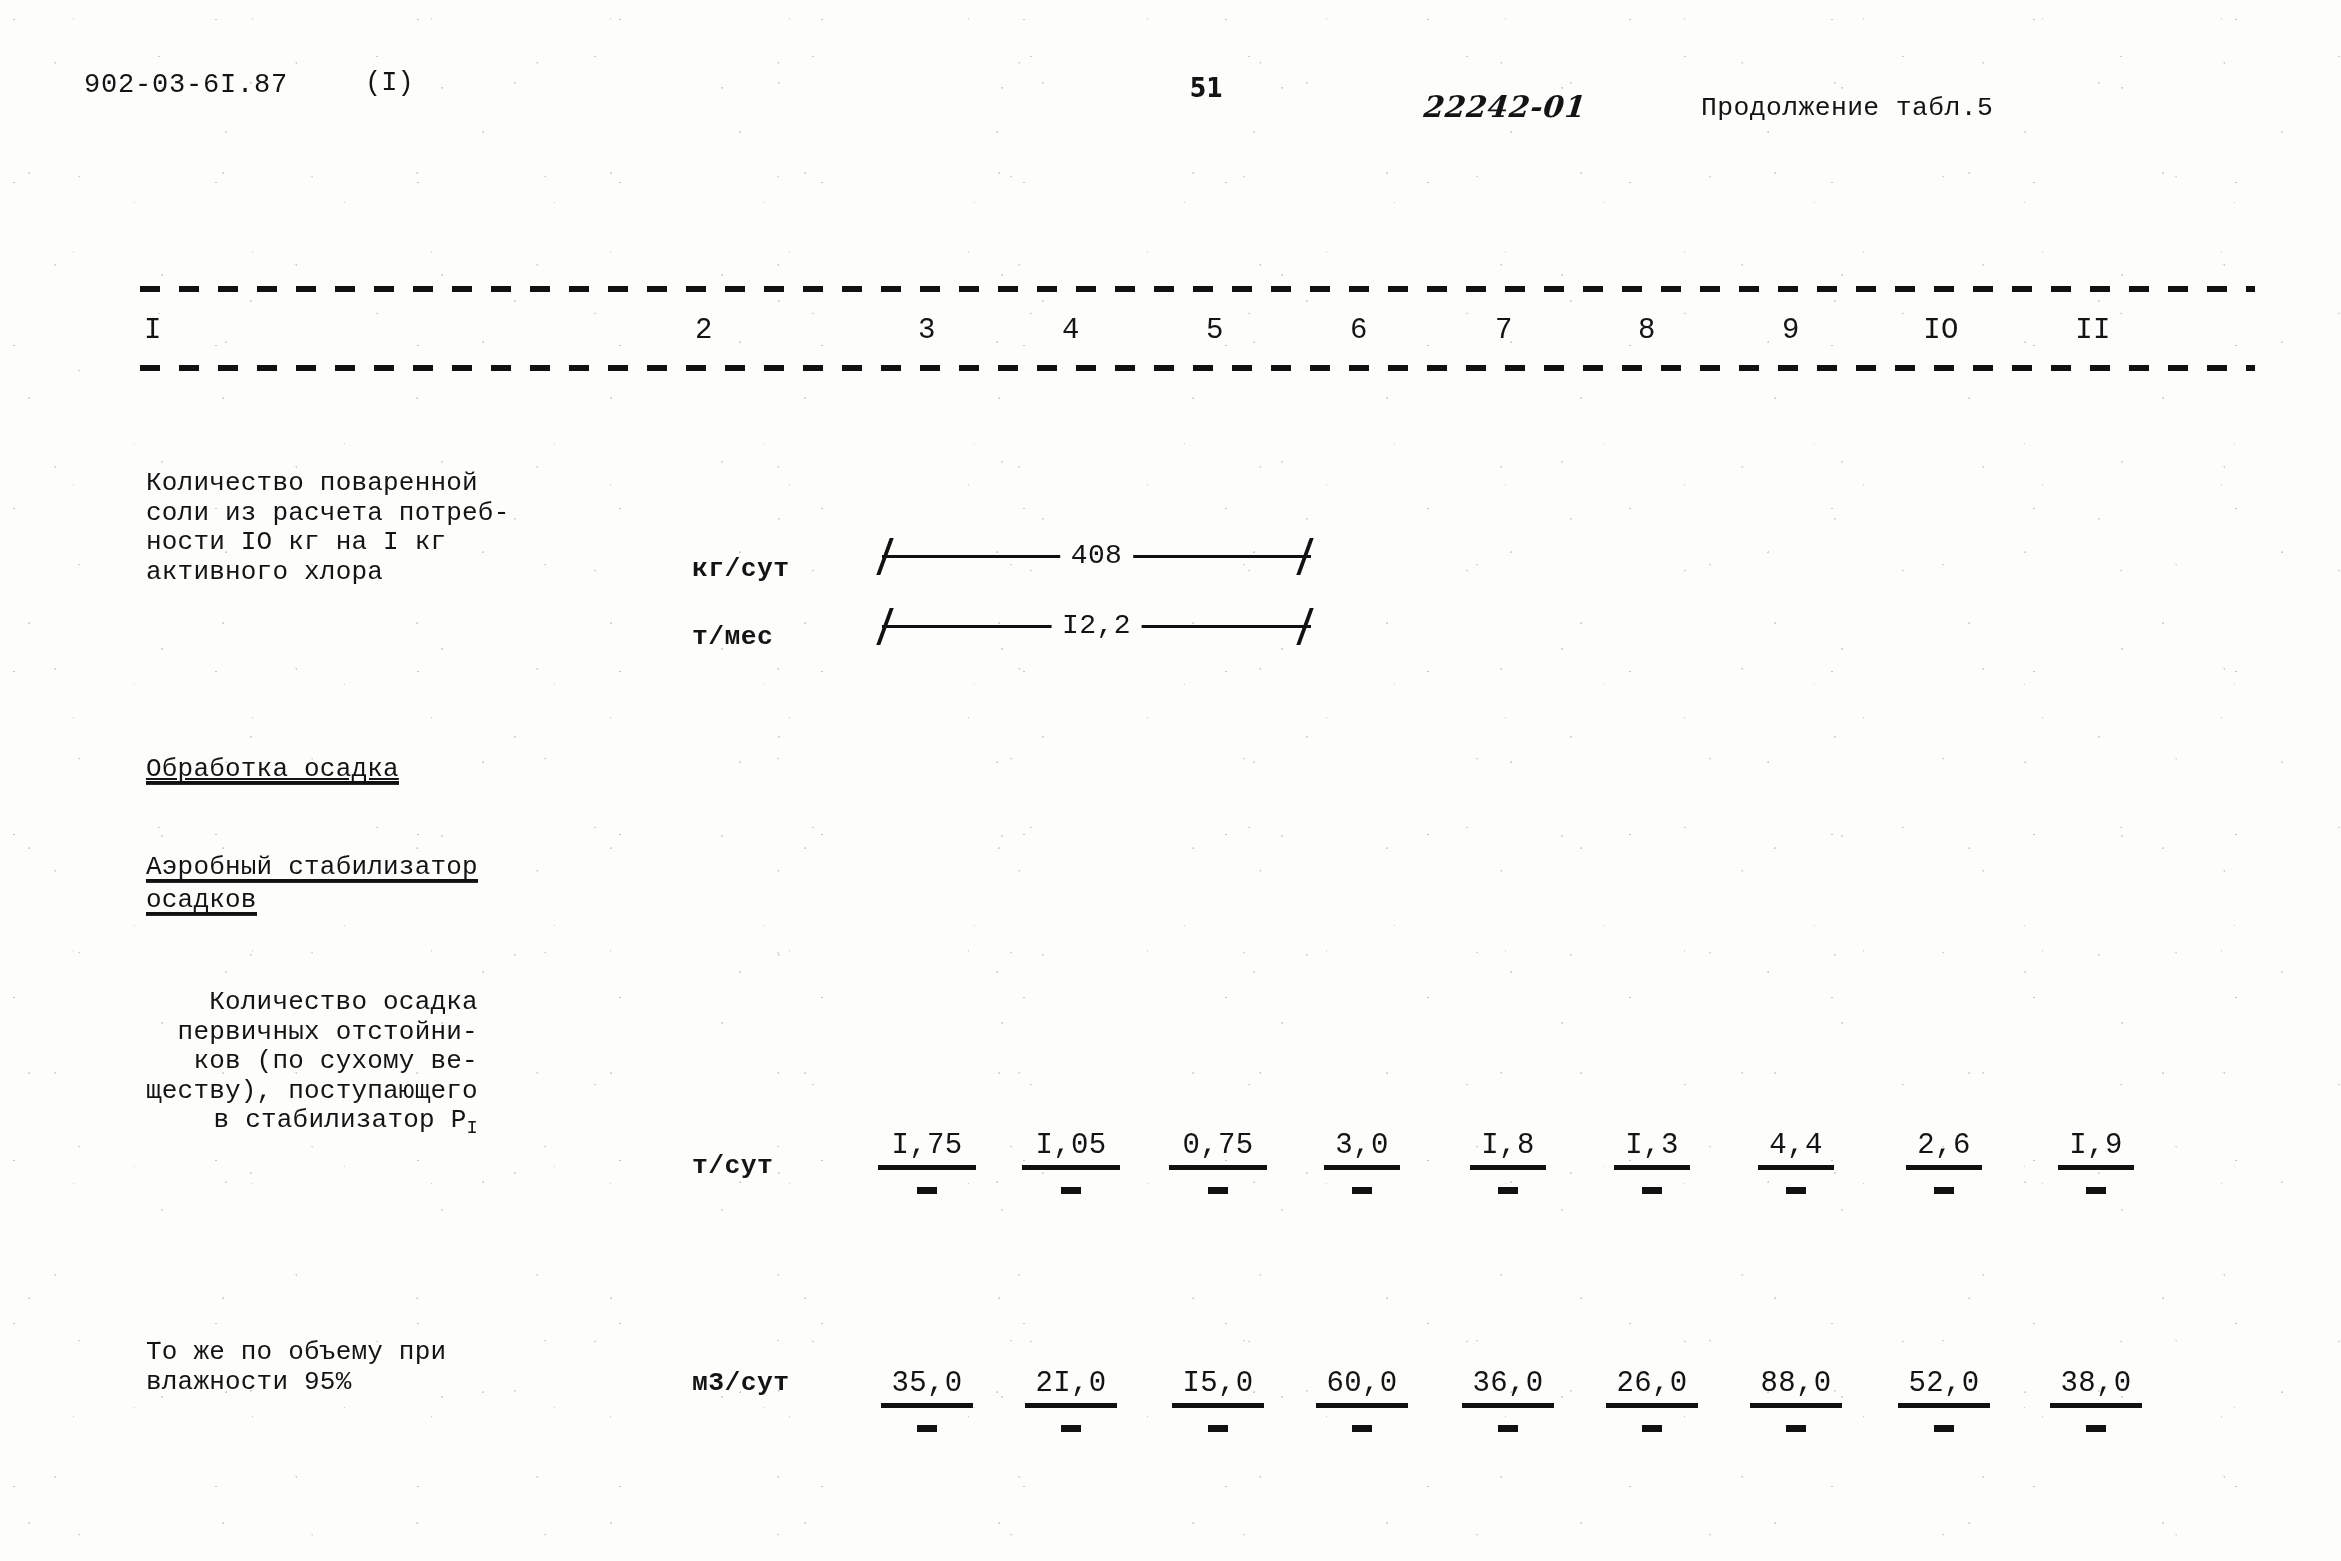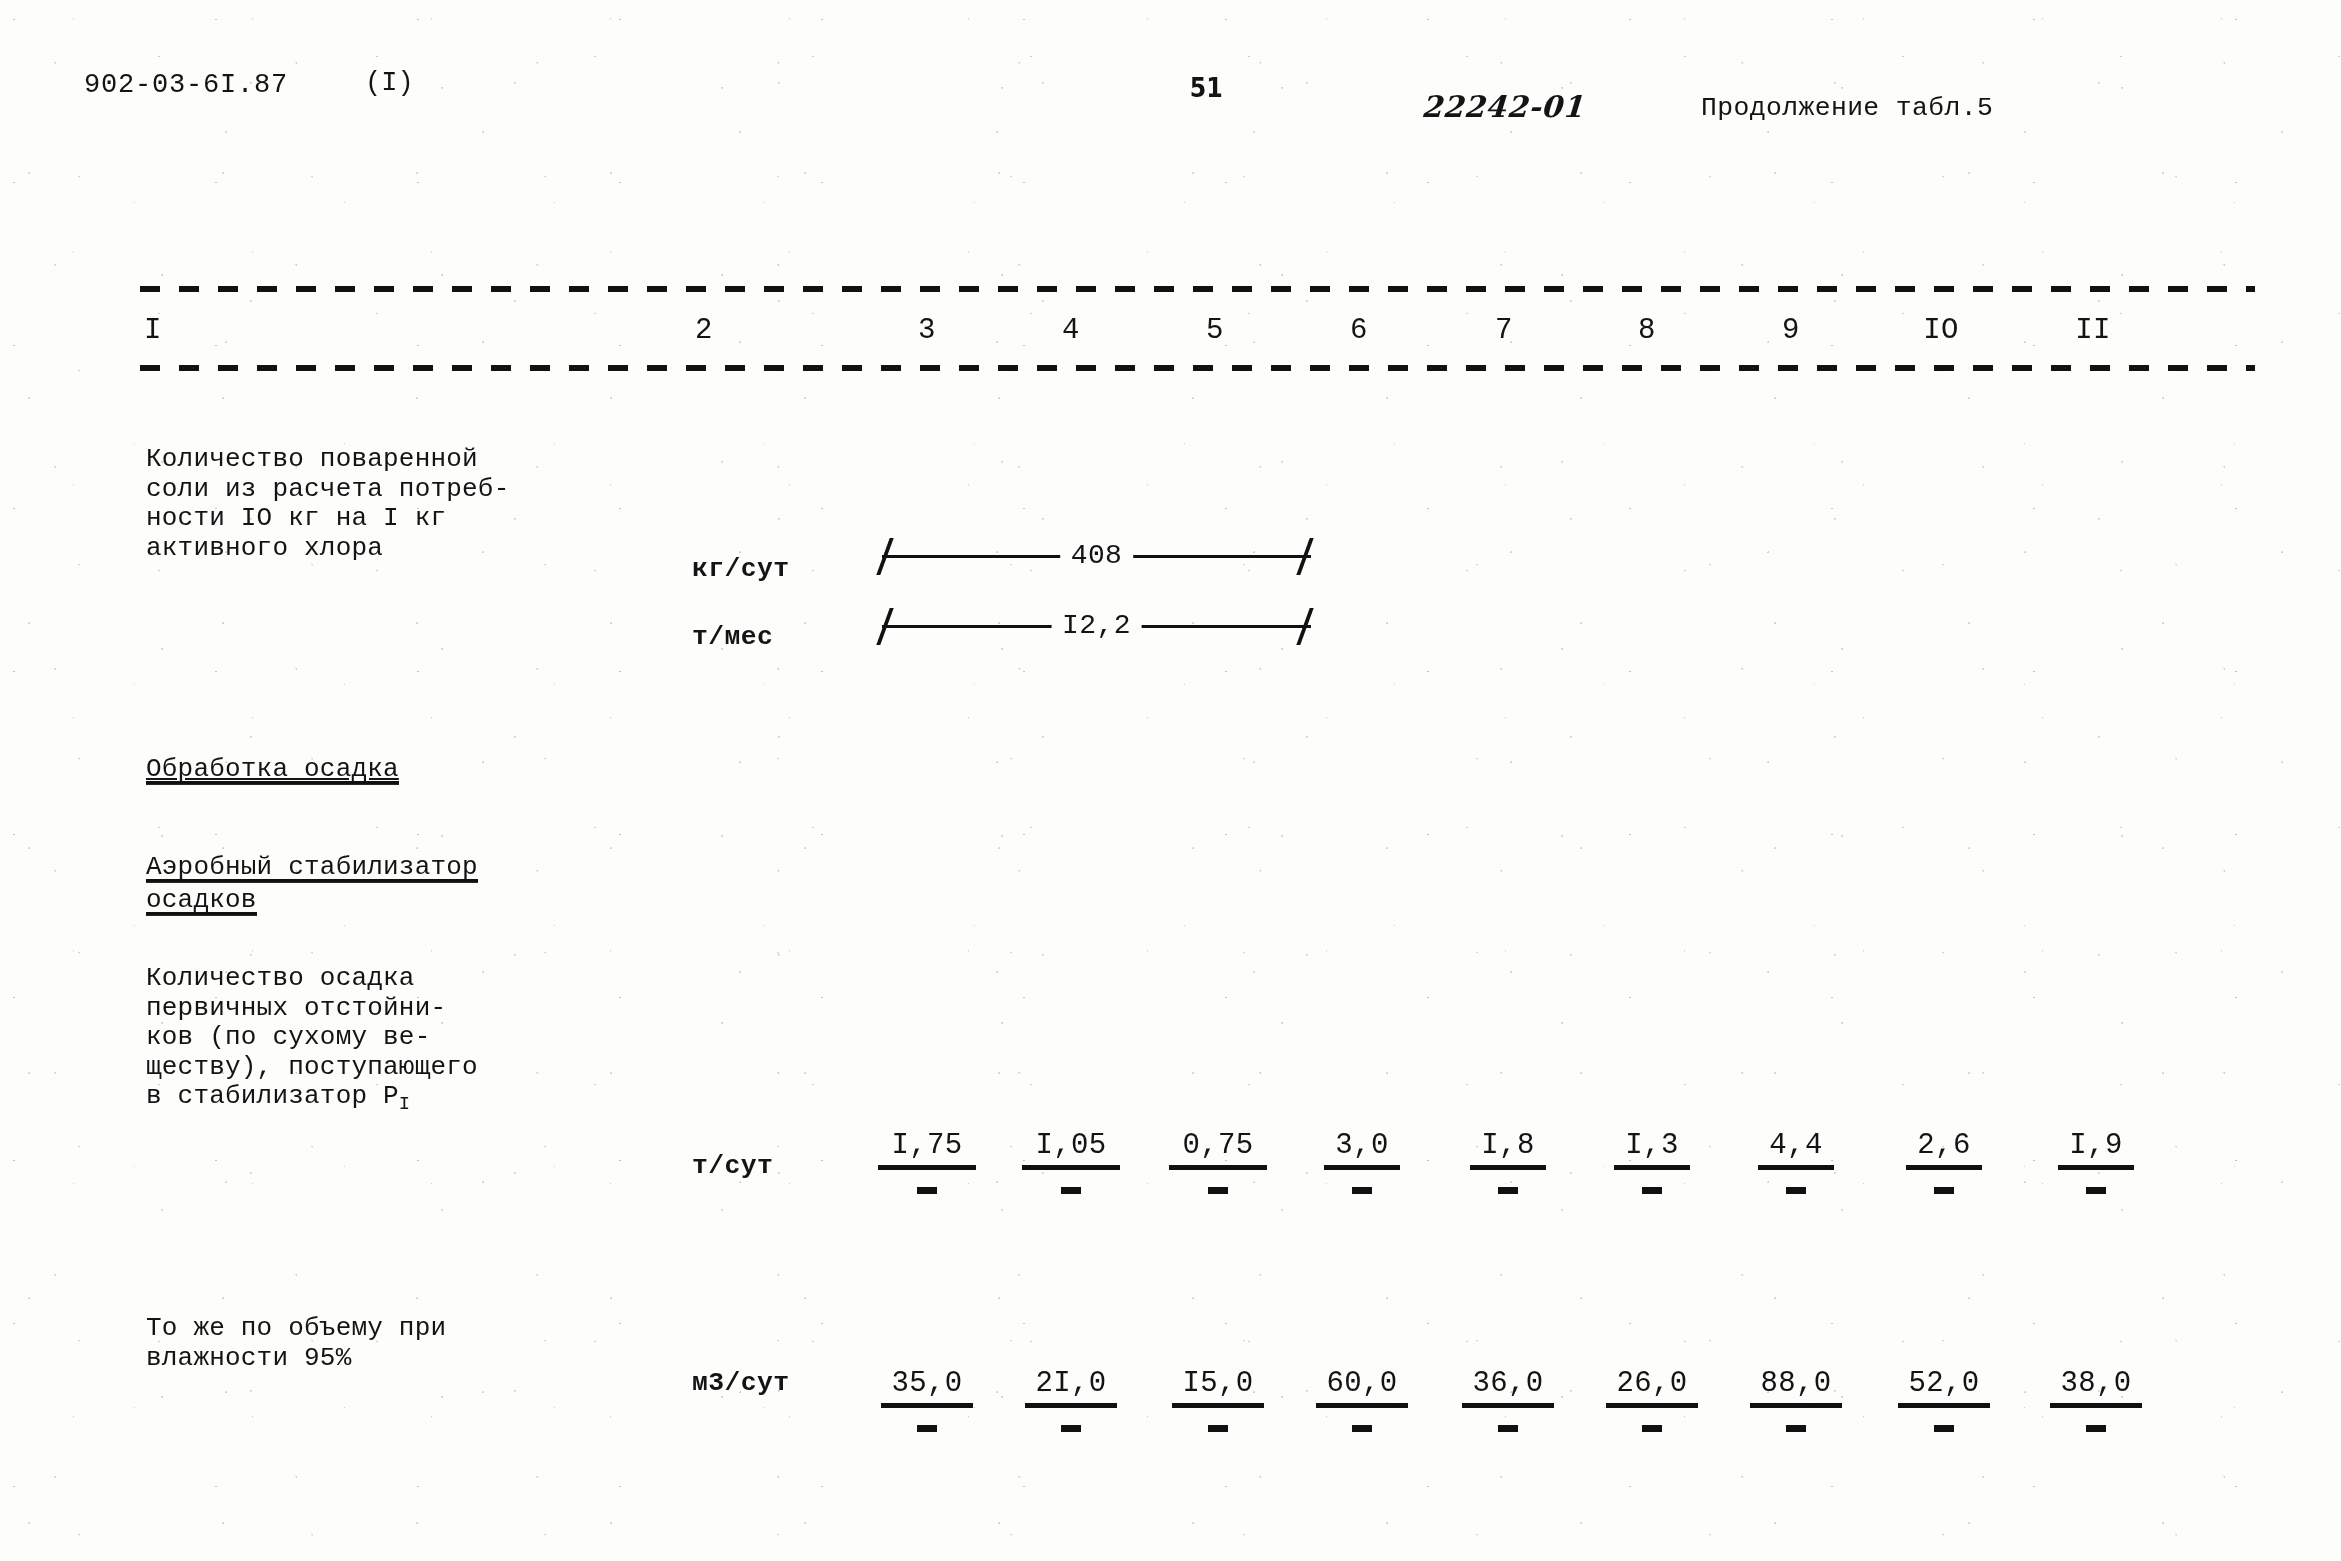--- a/index.html
+++ b/index.html
@@ -53,23 +53,23 @@
   #rule-bottom{top:365px;}
 
   
   .col-head{
     position:absolute;top:314px;font-size:29px;letter-spacing:0.4px;
     transform:translateX(-50%);
   }
 
   
   .stub{position:absolute;font-size:26px;line-height:29.5px;white-space:pre-line;
-        letter-spacing:0.2px;}
+        letter-spacing:0.2px;margin-top:24px;}
   #stub-salt{left:146px;top:445px;}
-  #stub-sludge{left:146px;top:964px;}
+  #stub-sludge{left:146px;top:964px;text-align:right;}
   #stub-volume{left:146px;top:1314px;}
 
   .heading-ul{position:absolute;font-size:26px;line-height:33px;
     white-space:pre-line;letter-spacing:0.2px;}
   .heading-ul span{
     display:inline;
     background-image:linear-gradient(#111,#111);
     background-repeat:no-repeat;
     background-position:0 1.02em;
     background-size:100% 3.9px;

